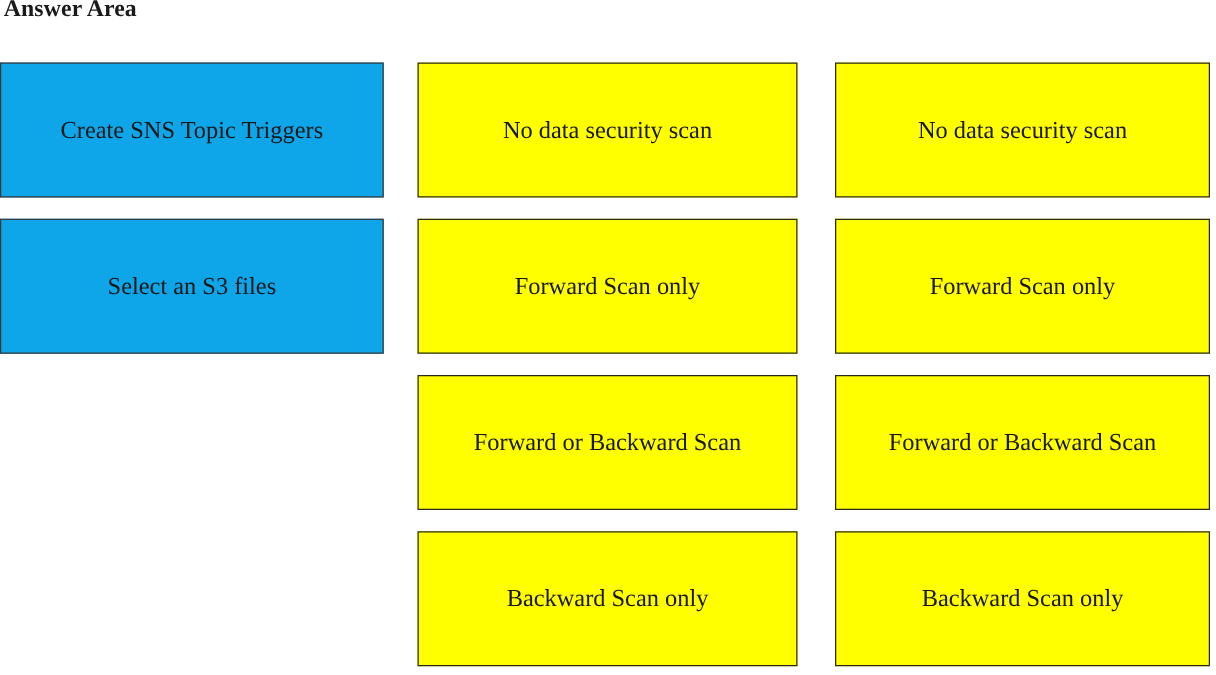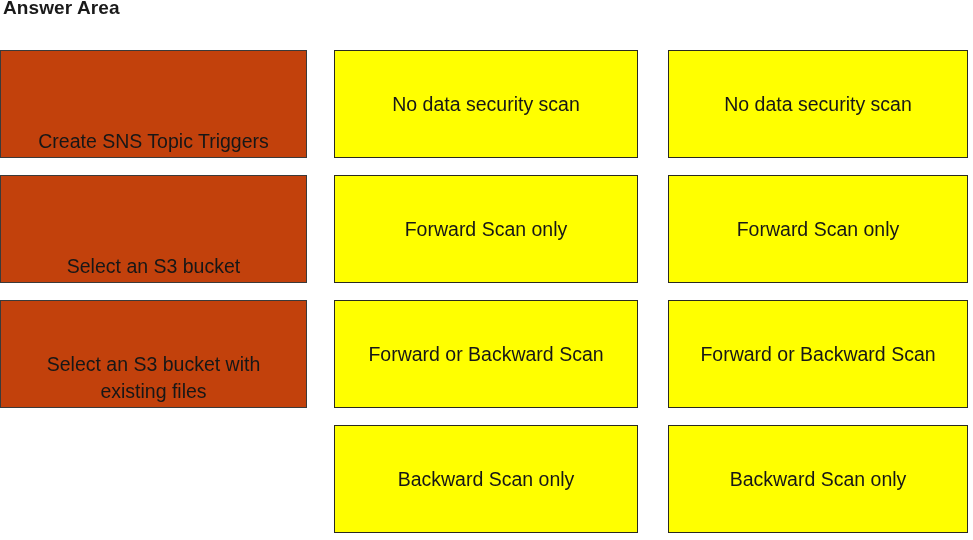--- a/index.html
+++ b/index.html
@@ -14,20 +14,21 @@
     overflow: hidden;
     font-family: "Liberation Sans", "DejaVu Sans", sans-serif;
     position: relative;
   }
 
   #page {
     position: relative;
     width: 973px;
     height: 425px;
     background: #ffffff;
+    font-family: Liberation Serif, serif;
   }
 
   .page-title {
     position: absolute;
     left: 3px;
     top: -4px;
     font-size: 19px;
     font-weight: bold;
     color: #1a1a1a;
     letter-spacing: 0.1px;
@@ -59,23 +60,22 @@
     line-height: 27px;
     color: #171717;
     padding: 2px 10px;
     overflow: hidden;
   }
 
   .cell.col-prompt {
     left: 0px;
     width: 307px;
     height: 108px;
-    background: #c2410c;
+    background: #0ea5e9;
     border-color: #3a3a3a;
-    align-items: flex-end;
   }
 
   .cell.col-opt-a {
     left: 334px;
     width: 304px;
     height: 108px;
     background: #ffff00;
     border-color: #2a2a20;
   }
 
@@ -108,34 +108,31 @@
       <div class="cell col-opt-a">
         <span class="cell-text">No data security scan</span>
       </div>
       <div class="cell col-opt-b">
         <span class="cell-text">No data security scan</span>
       </div>
     </div>
 
     <div class="row">
       <div class="cell col-prompt">
-        <span class="cell-text">Select an S3 bucket</span>
+        <span class="cell-text">Select an S3 files</span>
       </div>
       <div class="cell col-opt-a">
         <span class="cell-text">Forward Scan only</span>
       </div>
       <div class="cell col-opt-b">
         <span class="cell-text">Forward Scan only</span>
       </div>
     </div>
 
     <div class="row">
-      <div class="cell col-prompt">
-        <span class="cell-text">Select an S3 bucket with existing files</span>
-      </div>
       <div class="cell col-opt-a">
         <span class="cell-text">Forward or Backward Scan</span>
       </div>
       <div class="cell col-opt-b">
         <span class="cell-text">Forward or Backward Scan</span>
       </div>
     </div>
 
     <div class="row">
       <div class="cell col-opt-a">

